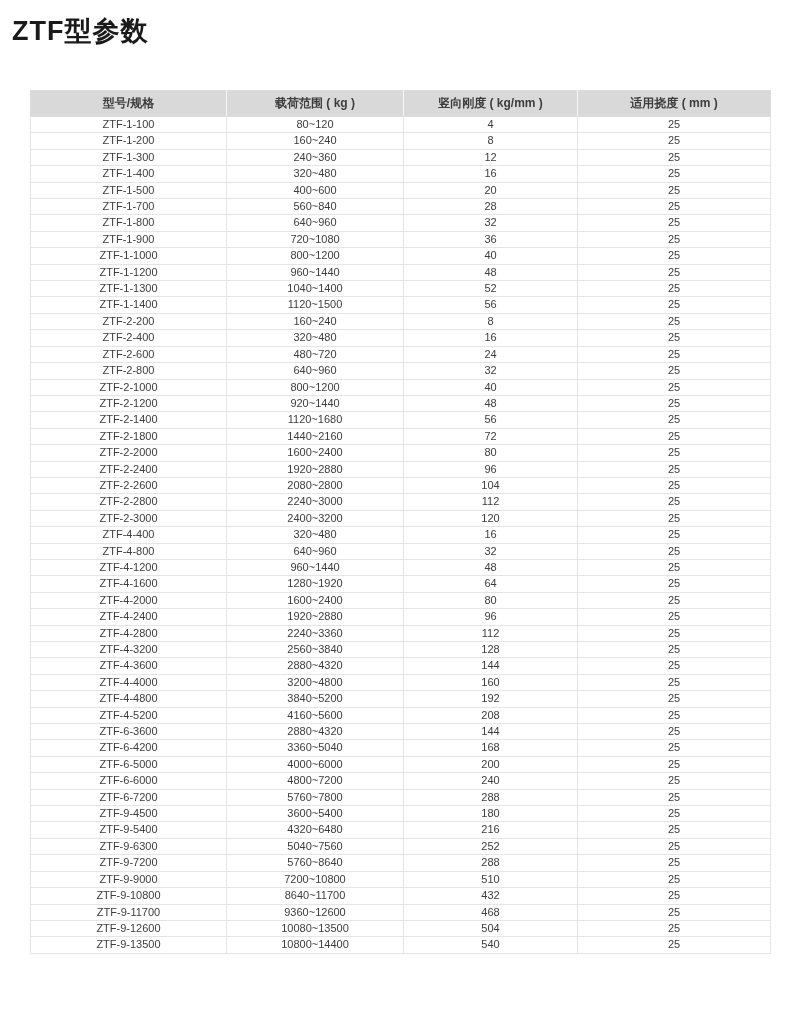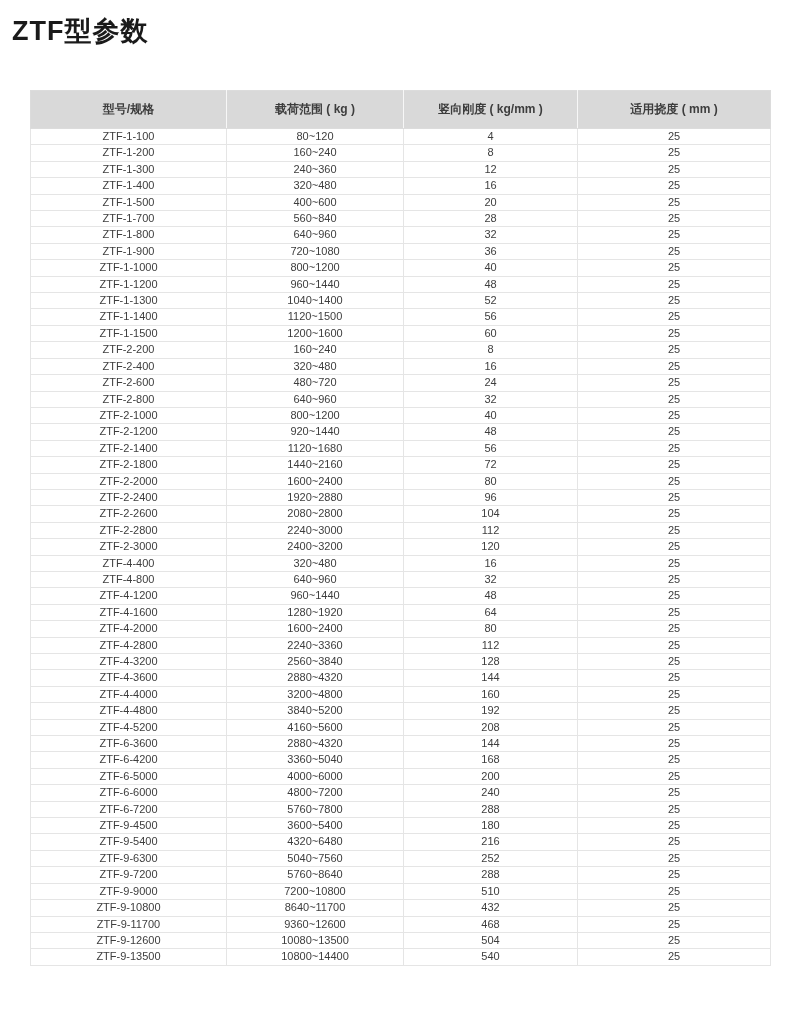--- a/index.html
+++ b/index.html
@@ -21,21 +21,21 @@
     margin:0;position:absolute;left:12px;top:12px;
     font-size:27px;line-height:38px;font-weight:bold;
     color:var(--title-color);letter-spacing:1px;
   }
   table.spec-table{
     position:absolute;left:30px;top:90px;width:740px;
     border-collapse:collapse;table-layout:fixed;
     border:1px solid var(--outer-border);
   }
   .spec-table th{
-    height:38px;background:var(--header-bg);
+    height:26px;background:var(--header-bg);
     font-size:12px;font-weight:bold;color:var(--text);
     text-align:center;padding:0;
     border-bottom:1px solid var(--outer-border);
   }
   .spec-table th + th{border-left:1px solid #f7f7f7;}
   .spec-table td{
     height:15.4px;padding:0;
     font-size:11px;line-height:15.4px;color:var(--text);
     text-align:center;white-space:nowrap;
     border:1px solid var(--border);
@@ -134,26 +134,20 @@
           <td>52</td>
           <td>25</td>
         </tr>
         <tr>
           <td>ZTF-1-1400</td>
           <td>1120~1500</td>
           <td>56</td>
           <td>25</td>
         </tr>
         <tr>
-          <td>ZTF-1-1500</td>
-          <td>1200~1600</td>
-          <td>60</td>
-          <td>25</td>
-        </tr>
-        <tr>
           <td>ZTF-2-200</td>
           <td>160~240</td>
           <td>8</td>
           <td>25</td>
         </tr>
         <tr>
           <td>ZTF-2-400</td>
           <td>320~480</td>
           <td>16</td>
           <td>25</td>
@@ -245,20 +239,26 @@
         <tr>
           <td>ZTF-4-1600</td>
           <td>1280~1920</td>
           <td>64</td>
           <td>25</td>
         </tr>
         <tr>
           <td>ZTF-4-2000</td>
           <td>1600~2400</td>
           <td>80</td>
+          <td>25</td>
+        </tr>
+        <tr>
+          <td>ZTF-4-2400</td>
+          <td>1920~2880</td>
+          <td>96</td>
           <td>25</td>
         </tr>
         <tr>
           <td>ZTF-4-2800</td>
           <td>2240~3360</td>
           <td>112</td>
           <td>25</td>
         </tr>
         <tr>
           <td>ZTF-4-3200</td>

